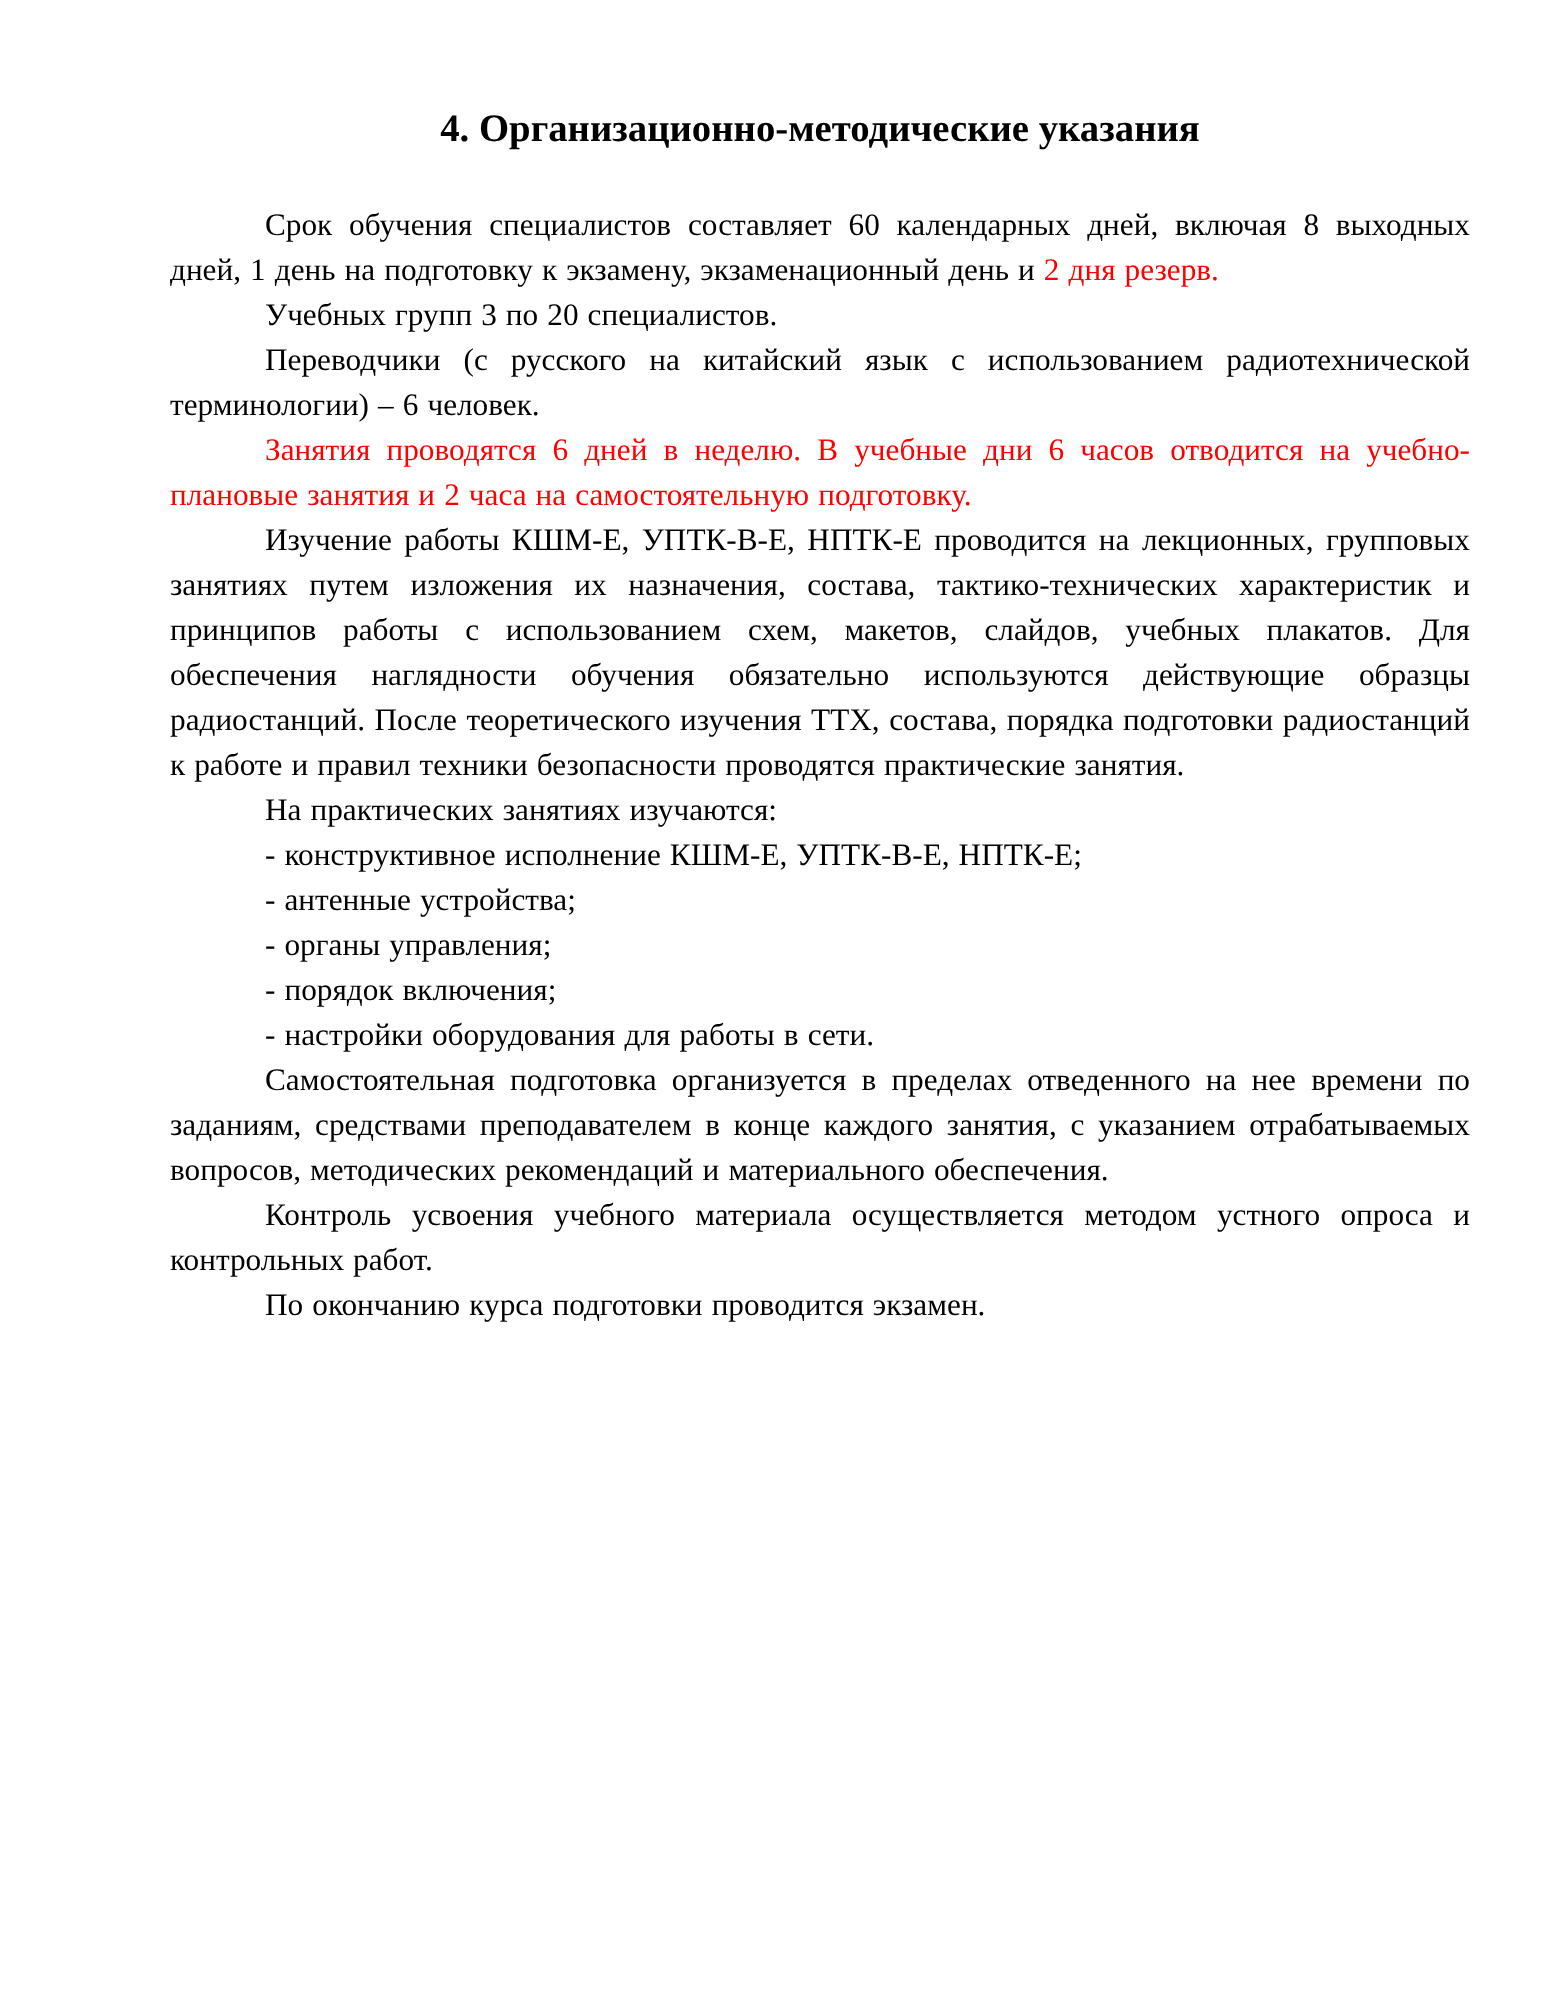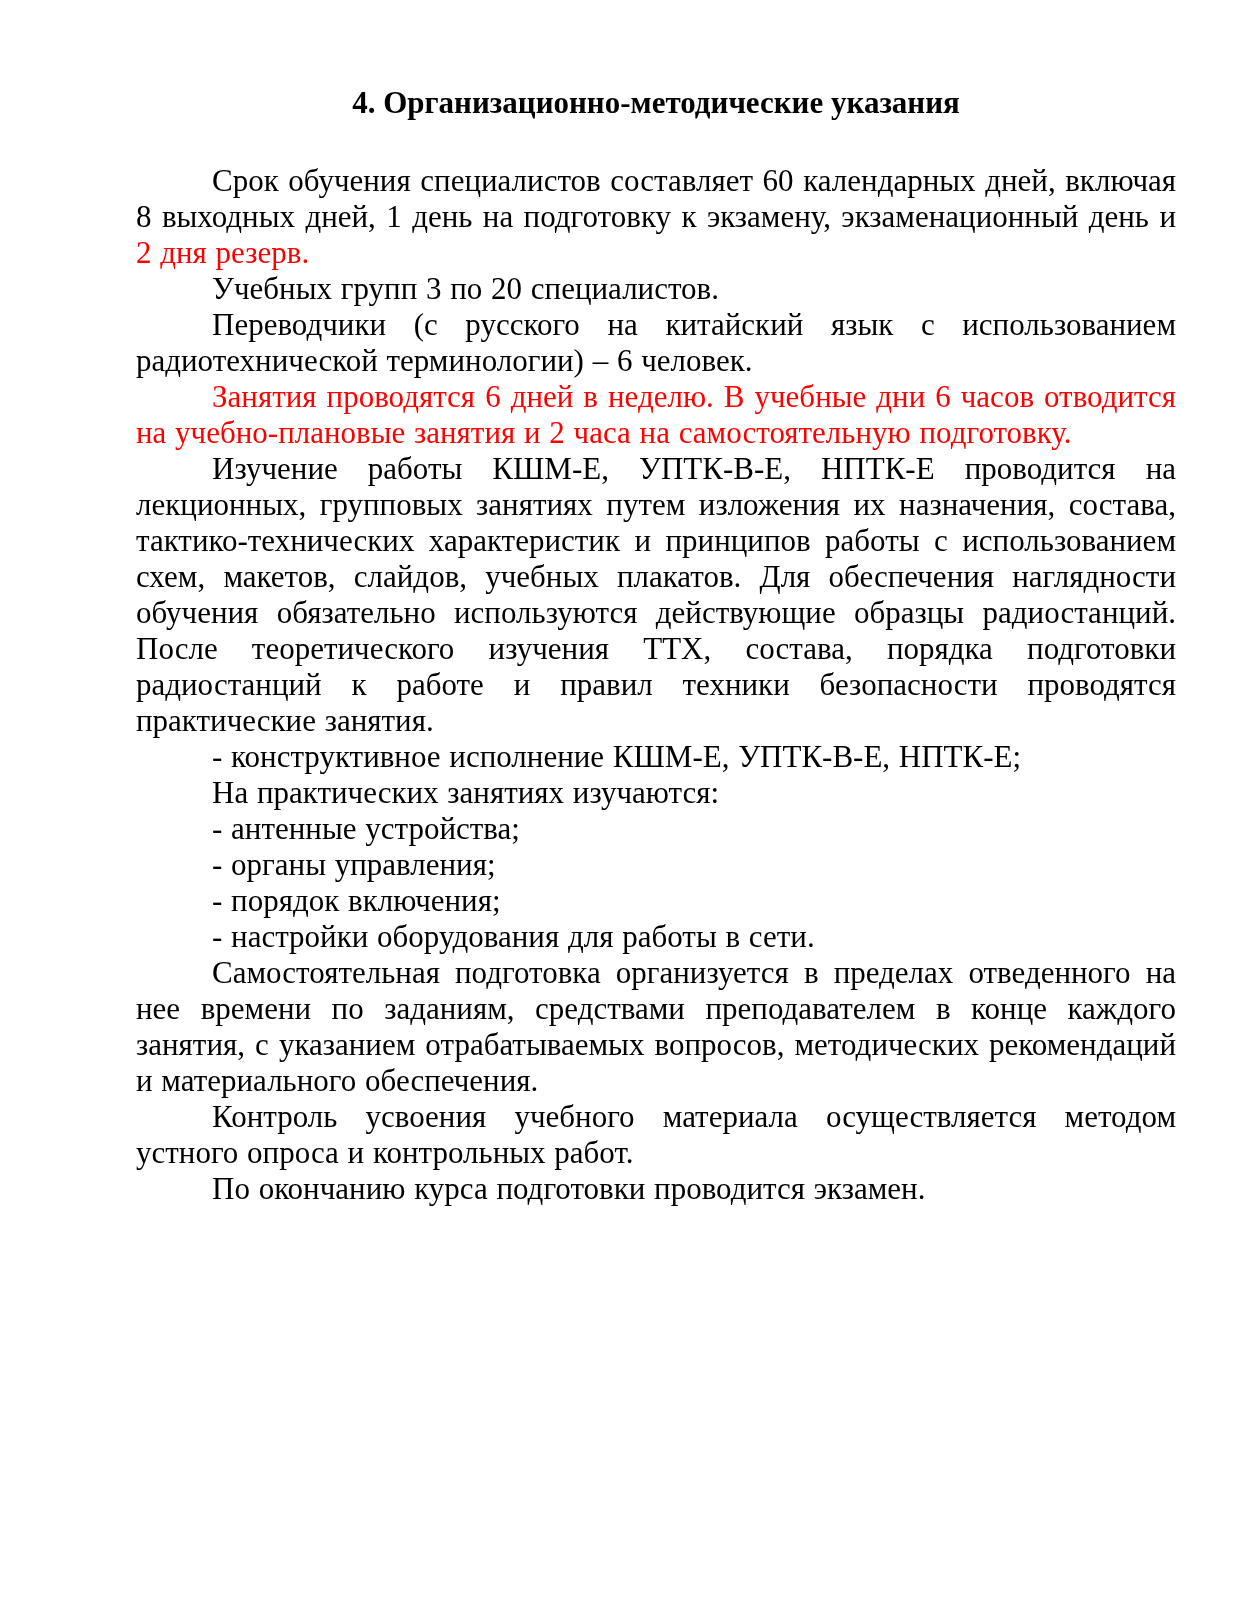--- a/index.html
+++ b/index.html
@@ -28,21 +28,21 @@
   }
   .doc-title {
     font-size: 31px;
     line-height: 36px;
     font-weight: bold;
     text-align: center;
     margin: 0 0 42px 0;
   }
   .doc-body p {
     margin: 0;
-    font-size: 31px;
+    font-size: 25px;
     line-height: 36px;
     text-align: justify;
     text-indent: 76px;
     word-spacing: 1px;
   }
   .doc-body p span.run-red {
     color: var(--red-color, #ff0000);
   }
 </style>
 </head>
@@ -50,22 +50,22 @@
 
 <div class="page" style="background: rgb(255, 255, 255); color: rgb(0, 0, 0);">
   <div class="content">
     <h1 class="doc-title">4. Организационно-методические указания</h1>
     <div class="doc-body">
         <p><span>Срок обучения специалистов составляет 60 календарных дней, включая 8 выходных дней, 1 день на подготовку к экзамену, экзаменационный день и </span><span class="run-red">2 дня резерв.</span></p>
         <p><span>Учебных групп 3 по 20 специалистов.</span></p>
         <p><span>Переводчики (с русского на китайский язык с использованием радиотехнической терминологии) – 6 человек.</span></p>
         <p><span class="run-red">Занятия проводятся 6 дней в неделю. В учебные дни 6 часов отводится на учебно-плановые занятия и 2 часа на самостоятельную подготовку.</span></p>
         <p><span>Изучение работы КШМ-Е, УПТК-В-Е, НПТК-Е проводится на лекционных, групповых занятиях путем изложения их назначения, состава, тактико-технических характеристик и принципов работы с использованием схем, макетов, слайдов, учебных плакатов. Для обеспечения наглядности обучения обязательно используются действующие образцы радиостанций. После теоретического изучения ТТХ, состава, порядка подготовки радиостанций к работе и правил техники безопасности проводятся практические занятия.</span></p>
+        <p><span>На практических занятиях изучаются:</span></p>
         <p><span>- конструктивное исполнение КШМ-Е, УПТК-В-Е, НПТК-Е;</span></p>
-        <p><span>На практических занятиях изучаются:</span></p>
         <p><span>- антенные устройства;</span></p>
         <p><span>- органы управления;</span></p>
         <p><span>- порядок включения;</span></p>
         <p><span>- настройки оборудования для работы в сети.</span></p>
         <p><span>Самостоятельная подготовка организуется в пределах отведенного на нее времени по заданиям, средствами преподавателем в конце каждого занятия, с указанием отрабатываемых вопросов, методических рекомендаций и материального обеспечения.</span></p>
         <p><span>Контроль усвоения учебного материала осуществляется методом устного опроса и контрольных работ.</span></p>
         <p><span>По окончанию курса подготовки проводится экзамен.</span></p>
       </div>
   </div>
 </div>

